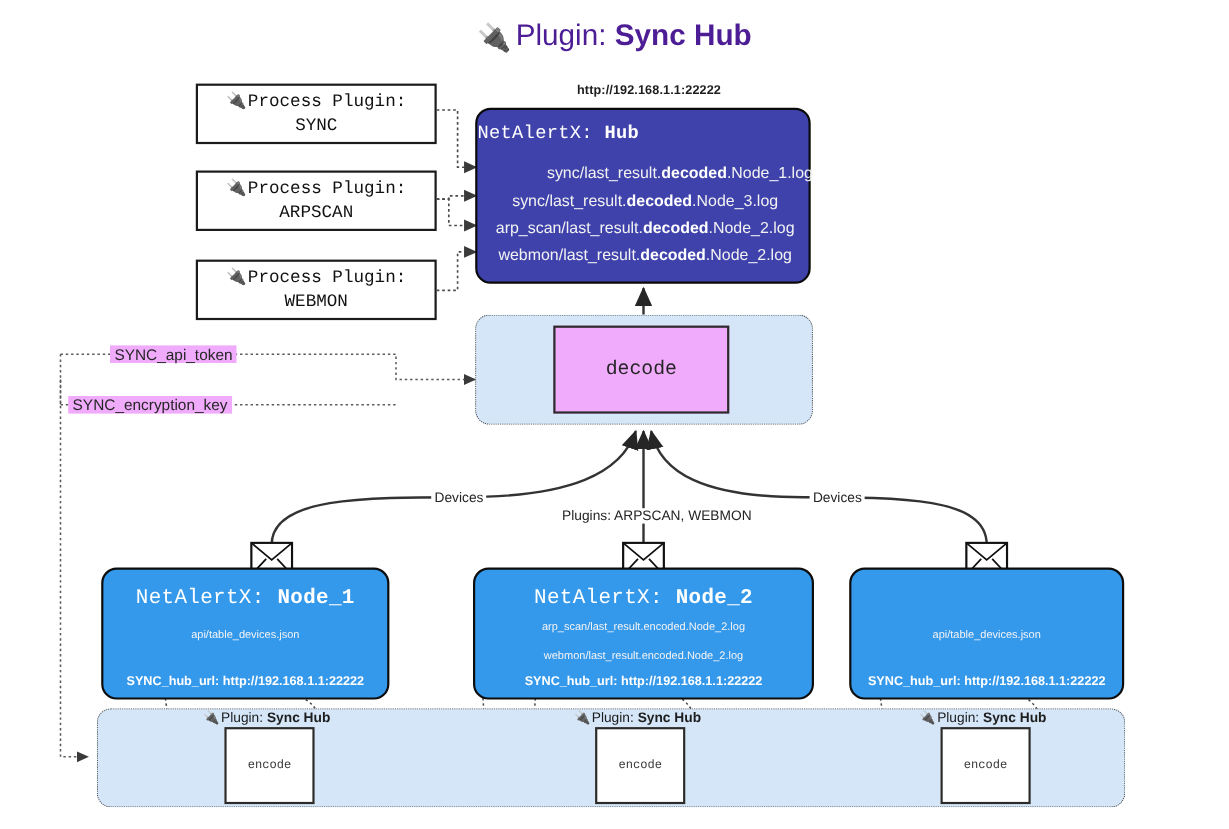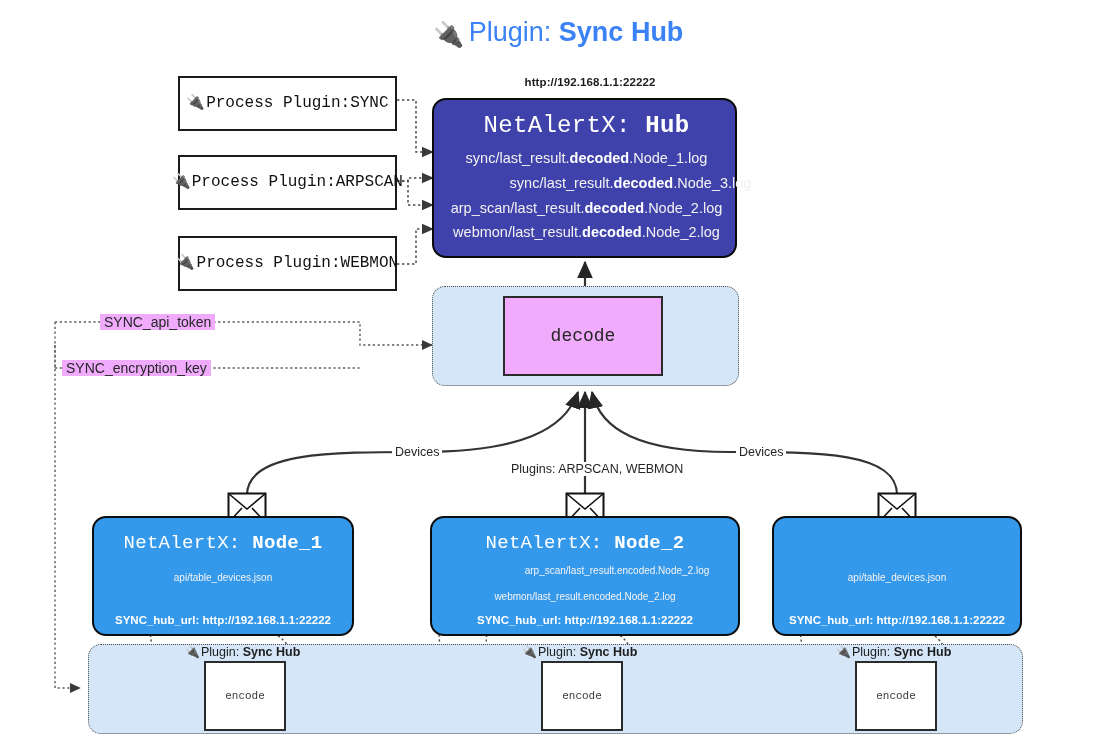--- a/index.html
+++ b/index.html
@@ -7,50 +7,50 @@
     width:1117px;height:754px;position:relative;overflow:hidden;
     font-family:"Liberation Sans","DejaVu Sans",sans-serif;
     color:#202020;
   }
   #svg-layer{position:absolute;left:0;top:0;width:1117px;height:754px;}
   .abs{position:absolute;box-sizing:border-box;}
 
   
   #page-title{
     left:0;top:16px;width:1117px;text-align:center;
-    font-size:27px;line-height:1.2;color:#3b82f6;
+    font-size:27px;line-height:1.2;color:#4c1d95;
   }
   #page-title .plug{font-size:25px;margin-right:4px;vertical-align:-2px;}
   #page-title .bold{font-weight:bold;}
 
   
   .proc-box{
     width:219px;height:55px;background:#ffffff;border:2px solid #1b1b1b;
-    display:flex;flex-direction:row;align-items:center;justify-content:center;
+    display:flex;flex-direction:column;align-items:center;justify-content:center;
     font-family:"Liberation Mono","DejaVu Sans Mono",monospace;
     font-size:16px;line-height:1.35;color:#111;
   }
   .proc-box .l1{white-space:nowrap;}
   .proc-box .l1 .plug{font-family:"DejaVu Sans",sans-serif;font-size:15px;margin-right:1px;}
   .proc-box .l2{white-space:nowrap;}
 
   
   #hub-url{
     left:470px;top:76px;width:240px;text-align:center;
     font-size:11.5px;font-weight:bold;color:#1d1d1d;letter-spacing:.1px;
   }
   #hub-box{
     left:432px;top:98px;width:305px;height:160px;
     background:#3f42ab;border:2.5px solid #0a0a0a;border-radius:14px;
     color:#ffffff;
   }
   #hub-title{
-    position:absolute;left:0;top:12px;width:305px;text-align:center;
-    font-family:"Liberation Mono","DejaVu Sans Mono",monospace;
-    font-size:24px;letter-spacing:.3px;
+    position:absolute;left:0;top:12px;width:305px;text-align:left;
+    font-family:"Liberation Mono","DejaVu Sans Mono",monospace;
+    font-size:17px;letter-spacing:.3px;
   }
   #hub-title .b{font-weight:bold;}
   .hub-line{
     position:absolute;left:0;width:305px;text-align:center;
     font-size:14.5px;color:#f2f2f2;white-space:nowrap;
   }
   .hub-line b{font-weight:bold;color:#ffffff;}
 
   
   #decode-zone{
@@ -175,24 +175,24 @@
   <div class="l1"><span class="plug">🔌</span><span>Process Plugin:</span></div>
   <div class="l2">WEBMON</div>
 </div>
 
 <div class="abs" id="hub-url">http://192.168.1.1:22222</div>
 <div class="abs" id="hub-box">
   <div id="hub-title">
     <span>NetAlertX:</span>
     <span class="b">Hub</span>
   </div>
-  <div class="hub-line" style="top:50px;">
+  <div class="hub-line" style="top:50px;text-align:right;">
     <span>sync/last_result.</span><b>decoded</b><span>.Node_1.log</span>
   </div>
-  <div class="hub-line" style="top:75px;padding-left:44px;">
+  <div class="hub-line" style="top:75px;">
     <span>sync/last_result.</span><b>decoded</b><span>.Node_3.log</span>
   </div>
   <div class="hub-line" style="top:100px;">
     <span>arp_scan/last_result.</span><b>decoded</b><span>.Node_2.log</span>
   </div>
   <div class="hub-line" style="top:124px;">
     <span>webmon/last_result.</span><b>decoded</b><span>.Node_2.log</span>
   </div>
 </div>
 
@@ -224,21 +224,21 @@
     <span>NetAlertX:</span> <span class="b">Node_1</span>
   </div>
   <div class="node-line" style="top:54px;">api/table_devices.json</div>
   <div class="node-url">SYNC_hub_url: http://192.168.1.1:22222</div>
 </div>
 
 <div class="abs node-box" style="left:430px;top:516px;width:310px;height:120px;">
   <div class="node-title">
     <span>NetAlertX:</span> <span class="b">Node_2</span>
   </div>
-  <div class="node-line" style="top:47px;margin-left:32px;">arp_scan/last_result.encoded.Node_2.log</div>
+  <div class="node-line" style="top:47px;">arp_scan/last_result.encoded.Node_2.log</div>
   <div class="node-line" style="top:73px;">webmon/last_result.encoded.Node_2.log</div>
   <div class="node-url">SYNC_hub_url: http://192.168.1.1:22222</div>
 </div>
 
 <div class="abs node-box" style="left:772px;top:516px;width:250px;height:120px;">
   <div class="node-line" style="top:54px;">api/table_devices.json</div>
   <div class="node-url">SYNC_hub_url: http://192.168.1.1:22222</div>
 </div>
 
 <div class="abs" id="encode-zone"></div>

